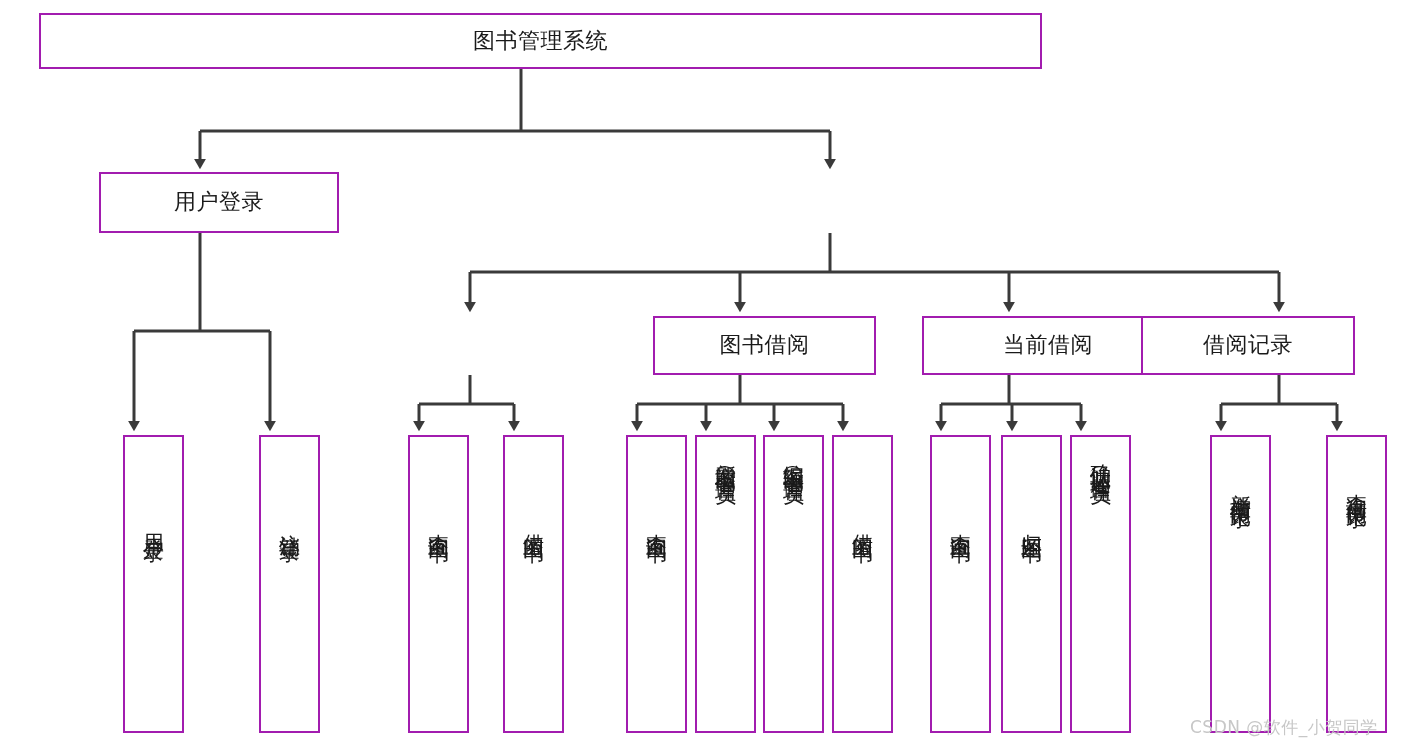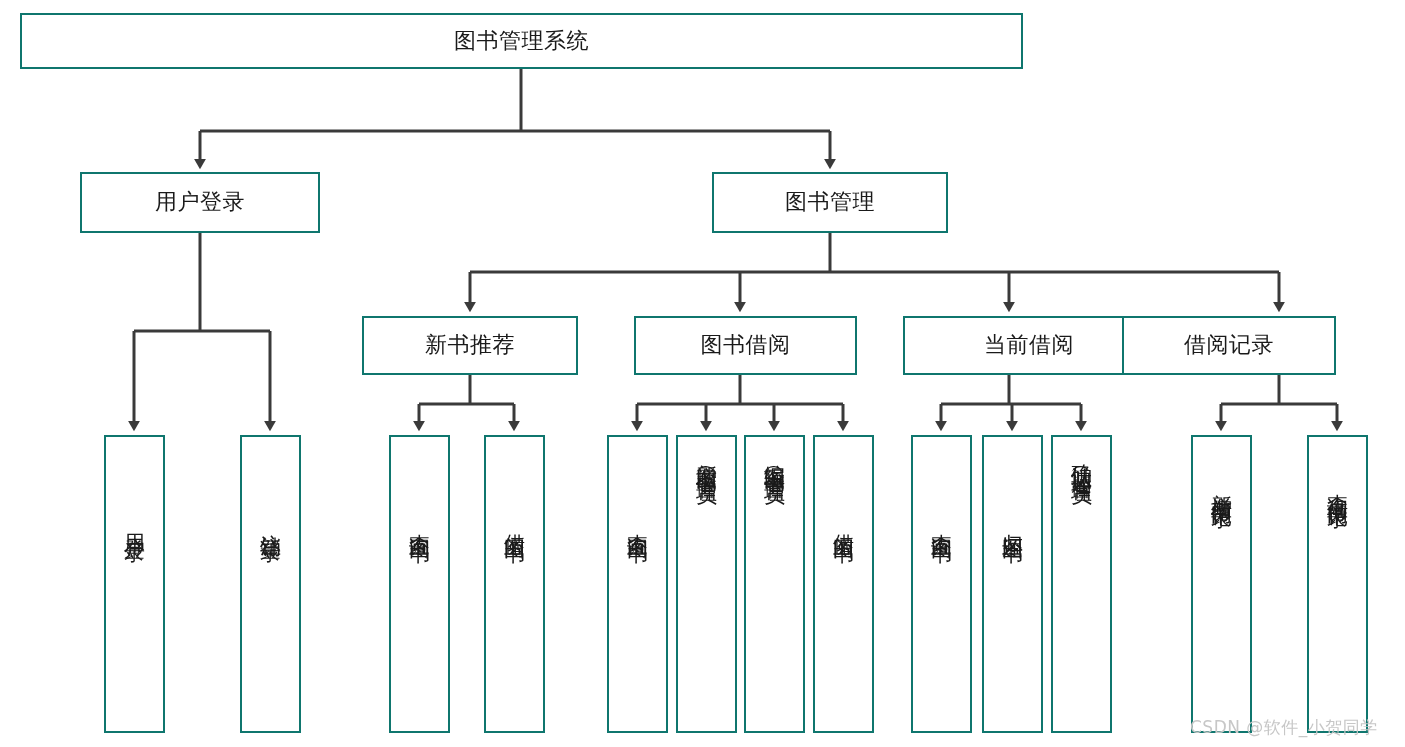--- a/index.html
+++ b/index.html
@@ -19,25 +19,26 @@
     position:absolute;
     left:0; top:0;
     width:1405px;
     height:747px;
     pointer-events:none;
   }
   .node{
     position:absolute;
     box-sizing:border-box;
     background:#ffffff;
-    border:2px solid #0f766e;
+    border:2px solid #a21caf;
     display:flex;
     align-items:center;
     justify-content:center;
     overflow:hidden;
+    margin-left:19px;
   }
   .node .label{
     font-size:21px;
     line-height:1.22;
     color:#1a1a1a;
     letter-spacing:0.5px;
     white-space:nowrap;
     text-align:center;
   }
   
@@ -124,27 +125,21 @@
     </g>
   </svg>
 
   <div class="node root h" style="left:20px;top:13px;width:1003px;height:56px;">
     <span class="label">图书管理系统</span>
   </div>
 
   <div class="node h" style="left:80px;top:172px;width:240px;height:61px;">
     <span class="label">用户登录</span>
   </div>
-  <div class="node h" style="left:712px;top:172px;width:236px;height:61px;">
-    <span class="label">图书管理</span>
-  </div>
 
-  <div class="node h" style="left:362px;top:316px;width:216px;height:59px;">
-    <span class="label">新书推荐</span>
-  </div>
   <div class="node h" style="left:634px;top:316px;width:223px;height:59px;">
     <span class="label">图书借阅</span>
   </div>
   <div class="node h" style="left:903px;top:316px;width:252px;height:59px;">
     <span class="label">当前借阅</span>
   </div>
   <div class="node h" style="left:1122px;top:316px;width:214px;height:59px;">
     <span class="label">借阅记录</span>
   </div>
 

